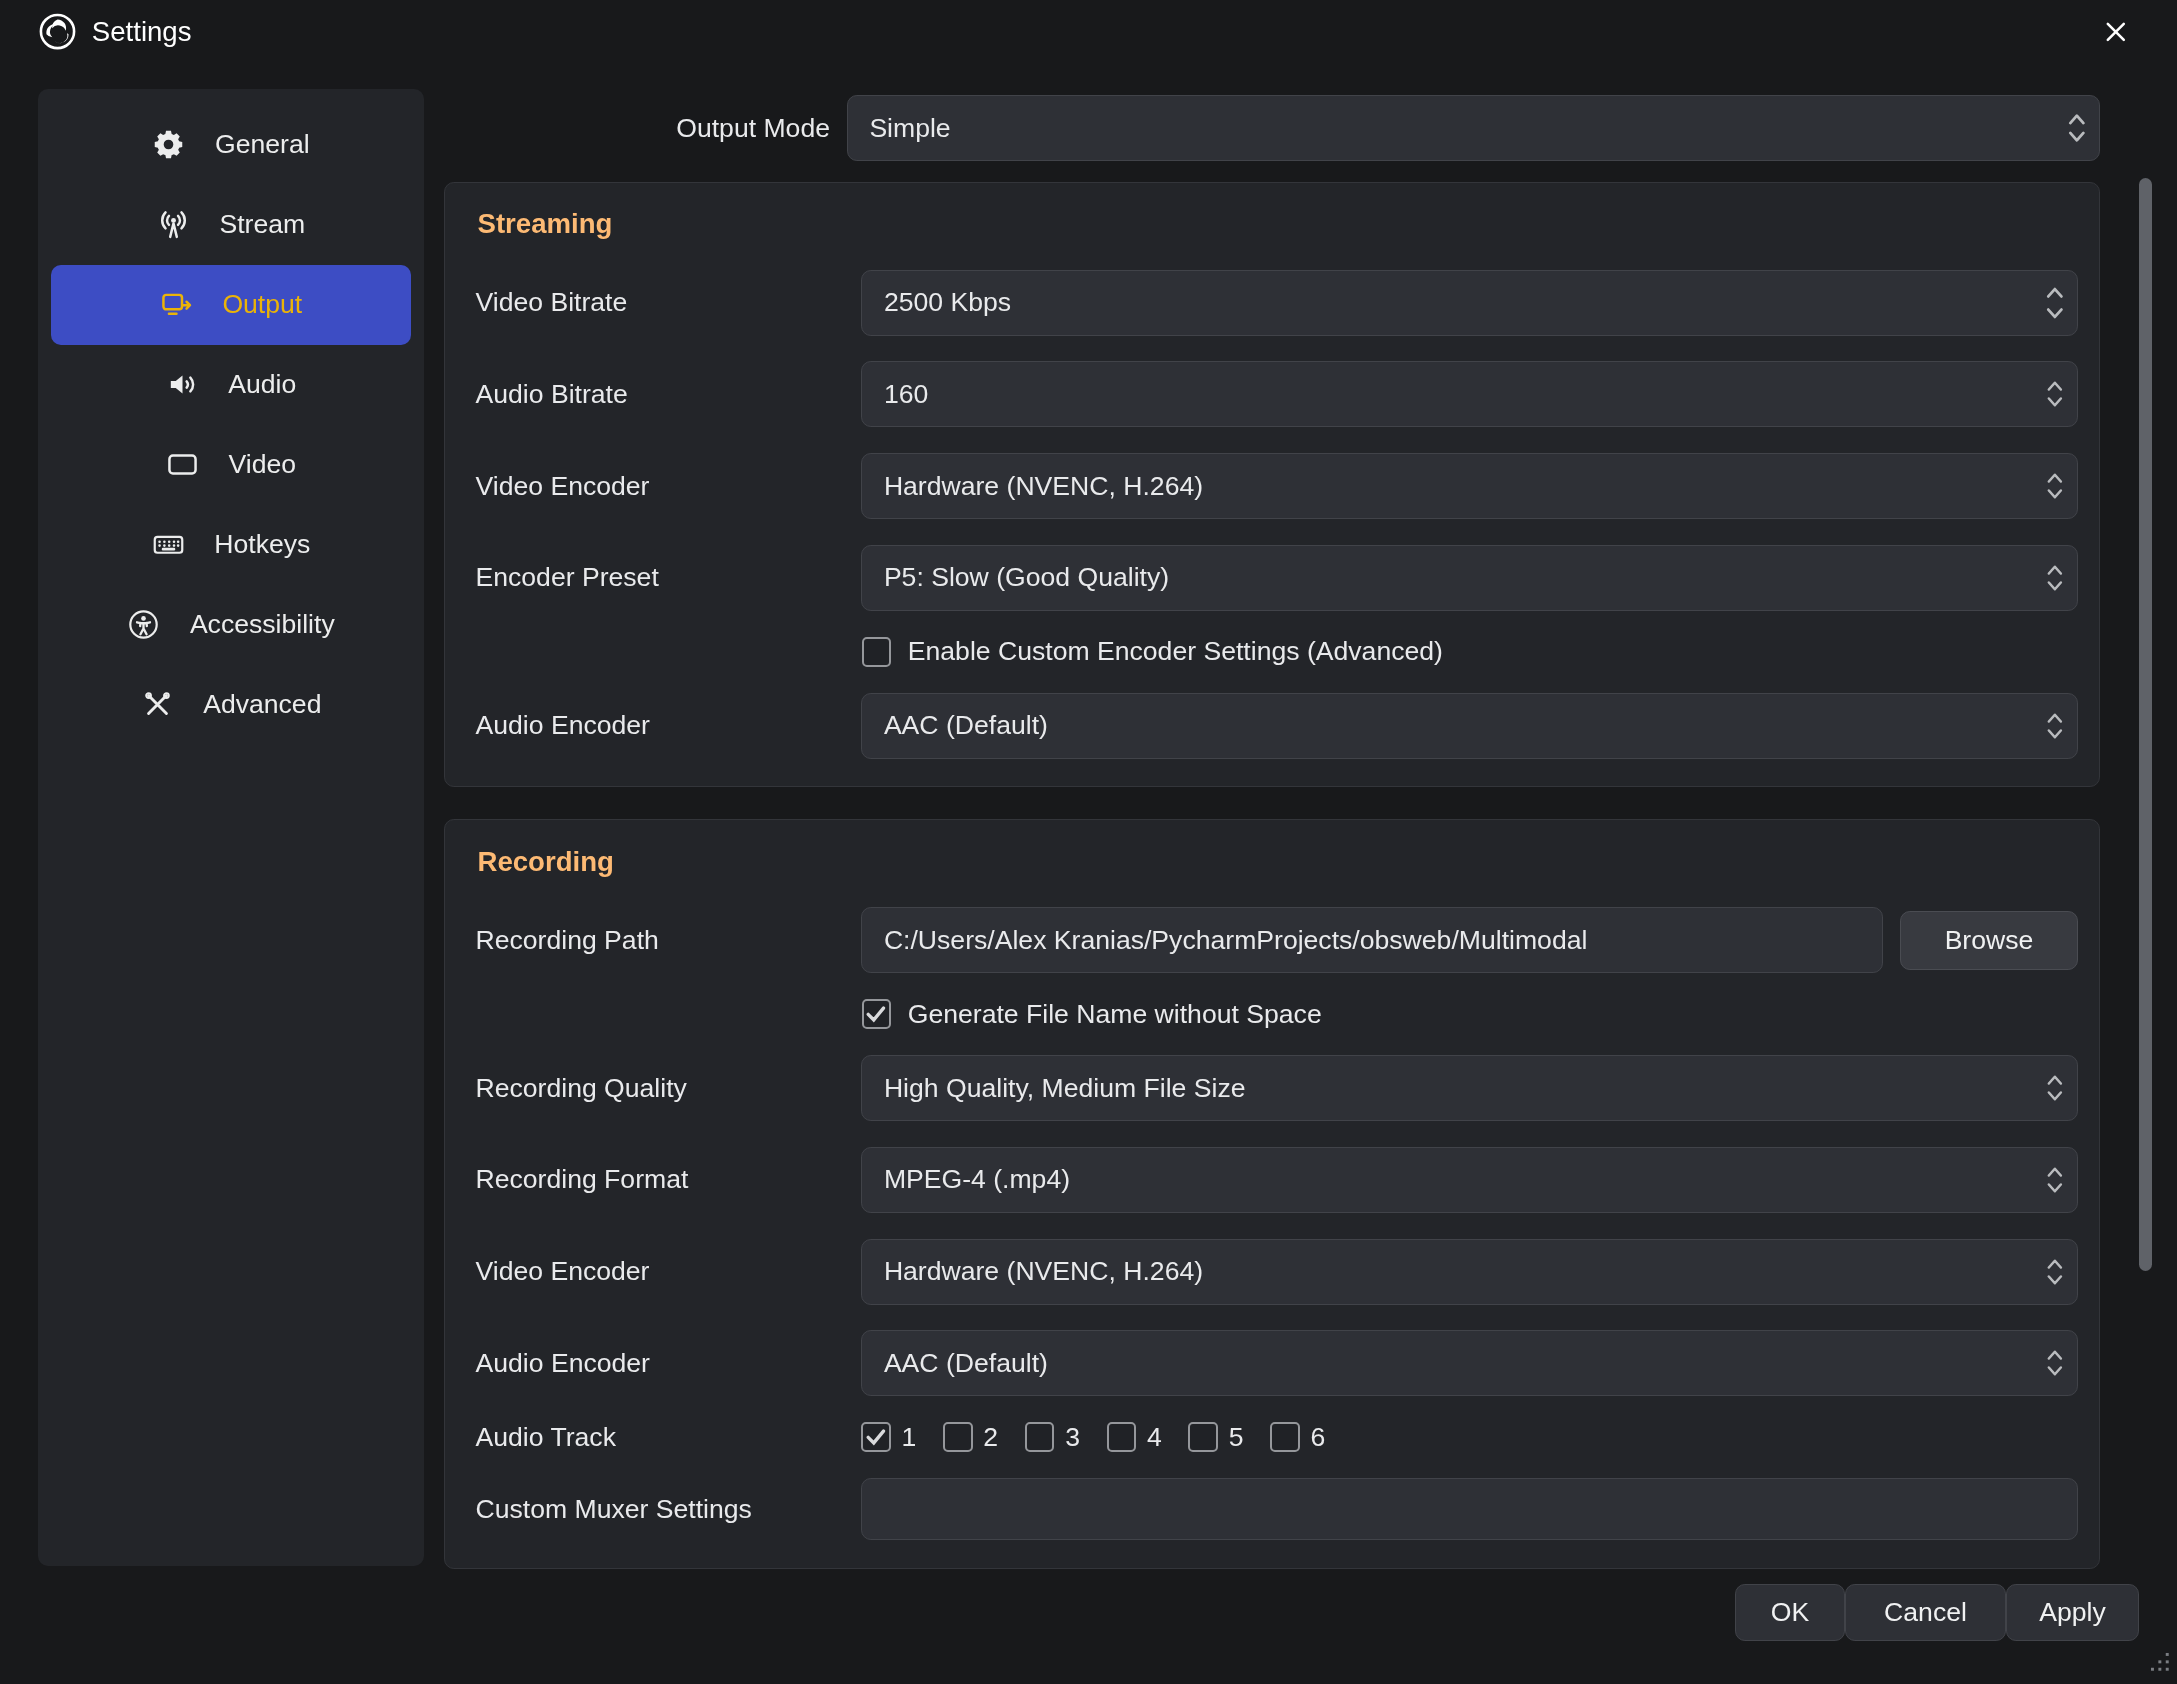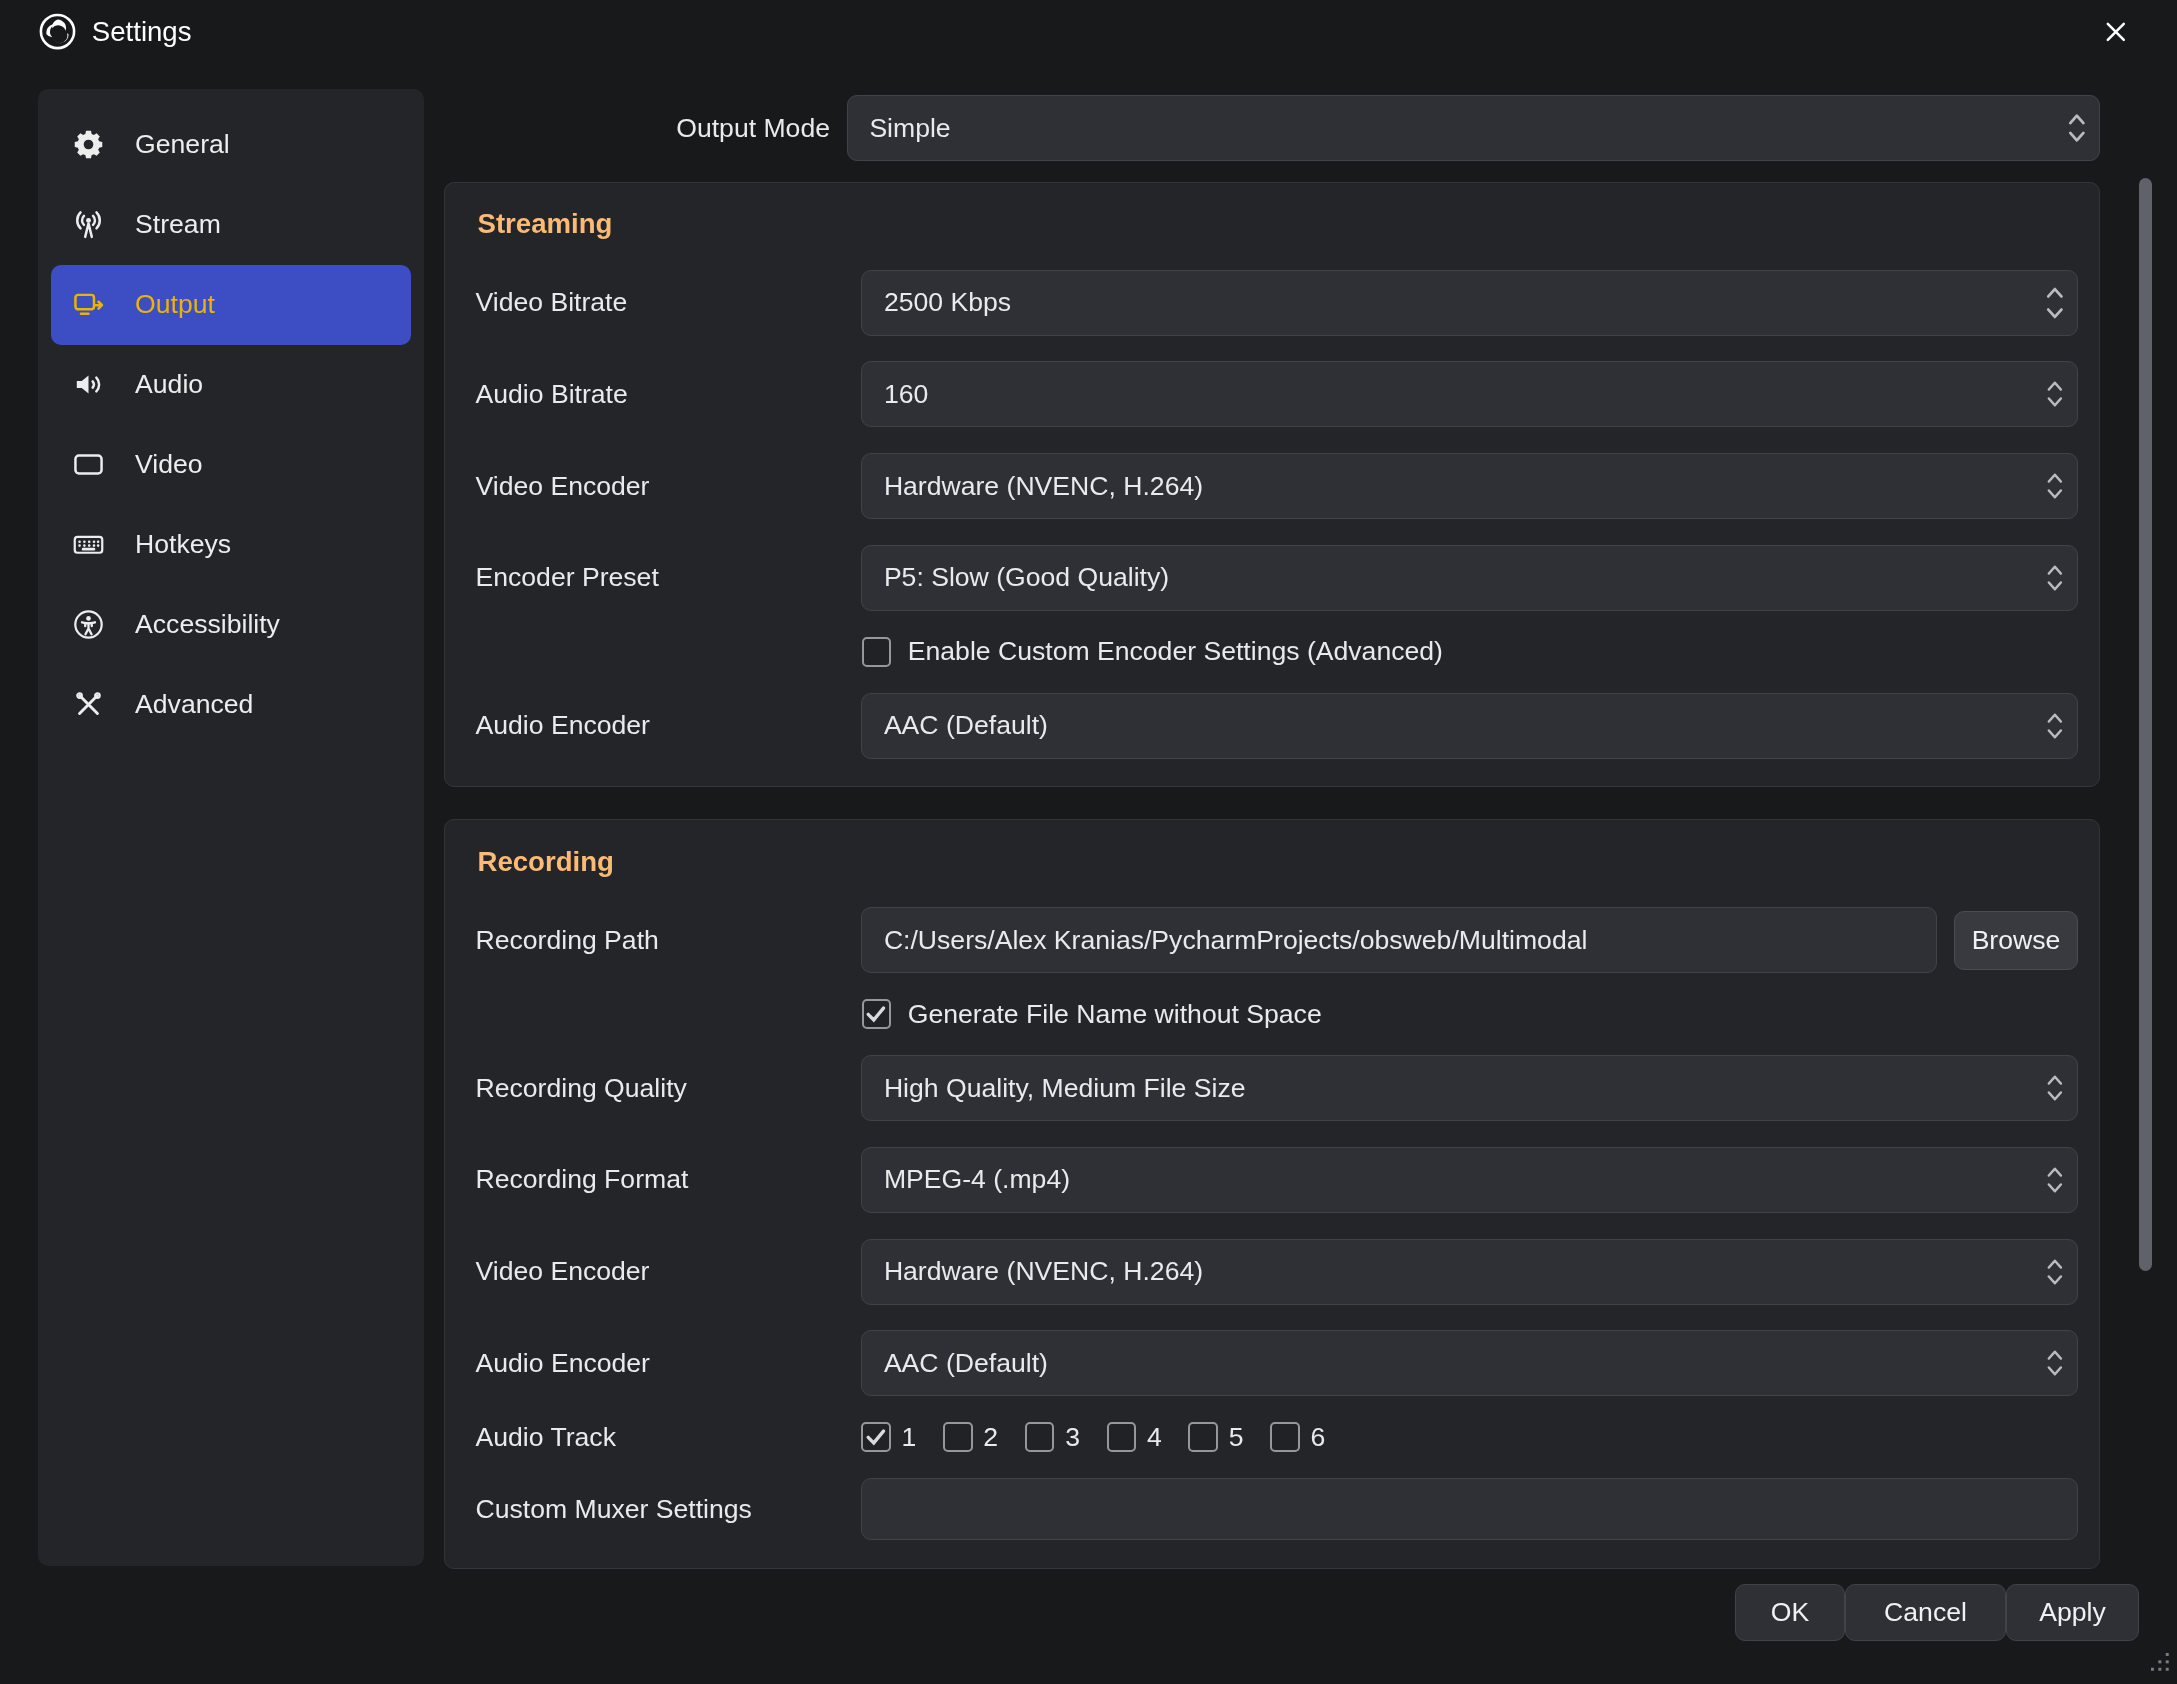--- a/index.html
+++ b/index.html
@@ -18,21 +18,21 @@
     display:flex; align-items:center; padding:0 38px; gap:14.8px; }
   .obs-logo { width:39px; height:39px; display:flex; }
   .window-title { font-size:27.6px; color:#ffffff; }
   .close-btn { margin-left:auto; width:47px; height:47px; display:flex;
     align-items:center; justify-content:center; cursor:pointer; border-radius:7.9px; }
 
   
   .sidebar { position:absolute; left:38px; top:89px; width:386px; height:1477px;
     background:var(--panel-bg,#232529); border-radius:9.9px; padding:15.8px 12.8px; }
   .side-item { height:80px; display:flex; align-items:center; gap:29.6px;
-    padding:0 21.7px; border-radius:9.9px; font-size:26.6px; color:#eceded; cursor:pointer; }
+    padding:0 21.7px; border-radius:9.9px; font-size:26.6px; color:#eceded; cursor:pointer;justify-content:center; }
   .side-item.selected { background:var(--accent,#3d4dc4); color:#eab308; }
   .sicon { width:33px; height:33px; flex:0 0 33px; display:flex; align-items:center; justify-content:center; }
   .sicon svg { width:33px; height:33px; }
 
   
   .main { position:absolute; left:444px; top:95px; width:1656px; }
 
   .om-row { display:flex; align-items:center; margin-bottom:20.7px; }
   .om-label { flex:0 0 386px; text-align:right; margin-right:16.7px; }
 
@@ -53,21 +53,21 @@
   .stepper svg { width:19.7px; height:33px; }
   .stepper.tall svg { height:43px; }
 
   .indent { padding-left:386px; }
   .cbwrap { display:flex; align-items:center; gap:16.7px; cursor:pointer; }
   .checkbox { width:29.6px; height:29.6px; border:2px solid #95979b; border-radius:4.9px;
     background:#202226; display:flex; align-items:center; justify-content:center; flex:0 0 29.6px; }
   .checkbox svg { display:none; width:19.7px; height:16.7px; }
   .checkbox.checked svg { display:block; }
 
-  .browse-btn { margin-left:16.7px; height:59px; padding:0 17px; background:#383a40;
+  .browse-btn { margin-left:16.7px; height:59px; padding:0 44px; background:#383a40;
     border:1px solid #4a4c52; border-radius:9.9px; display:flex; align-items:center;
     font-size:26.6px; color:#f0f1f2; cursor:pointer; flex:0 0 auto; }
 
   .tracks { display:flex; align-items:center; gap:26.6px; }
   .track { display:flex; align-items:center; gap:10.8px; cursor:pointer; }
 
   input.muxer { flex:1; height:62px; background:var(--input-bg,#2e3036);
     border:1px solid var(--input-border,#414349); border-radius:9.9px;
     color:var(--text,#e9eaec); font-size:26.6px; font-family:inherit; padding:0 21.7px; outline:none; }
 

